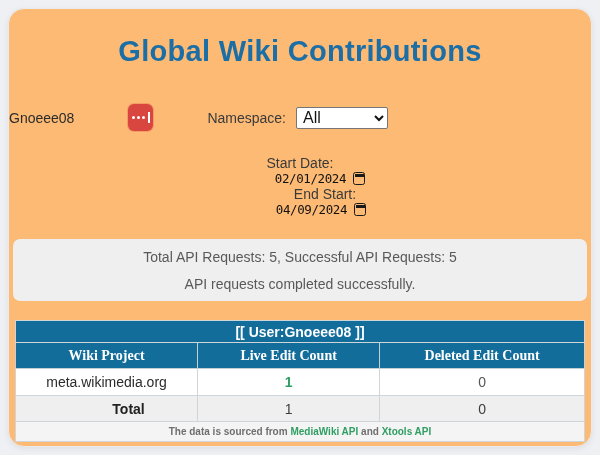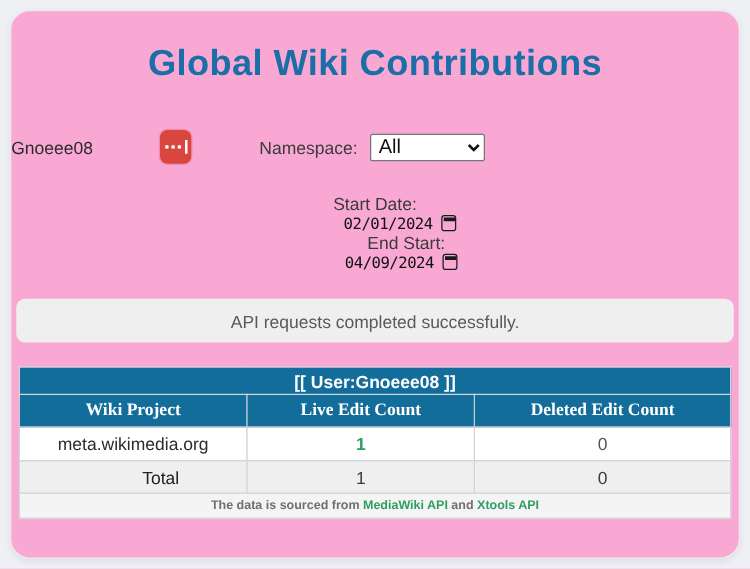--- a/index.html
+++ b/index.html
@@ -7,21 +7,21 @@
   body {
     width:600px; height:455px;
     background:#eef0f3;
     font-family:"Liberation Sans", sans-serif;
     position:relative;
     overflow:hidden;
   }
   .card {
     position:absolute; left:8px; top:8px;
     width:584px; height:439px;
-    background:#f9a8d4;
+    background:#fdba74;
     border:1px solid #e9ebee;
     border-radius:16px;
     box-shadow:0 2px 6px rgba(0,0,0,0.07);
   }
   .page-title {
     margin:26px 0 0;
     text-align:center;
     color:#1b6ea6;
     font-size:29px;
     font-weight:bold;
@@ -138,21 +138,21 @@
     height:26px;
     border-color:#c3ced5;
     font-family:Liberation Serif, serif;
   }
   .col-project { width:32%; }
   .col-live { width:32%; }
   .col-deleted { width:36%; }
   .data-row td { padding:4px; height:27px; color:#2b2b2b; background:#fff; }
   .data-row td.num { color:#555; }
   .total-row td { padding:4px; height:26px; background:#efefef; color:#3d3d3d; }
-  .total-row .total-label { font-weight:normal; color:#222;padding-left:48px; }
+  .total-row .total-label { font-weight:bold; color:#222;padding-left:48px; }
   .green-link {
     color:#2f9e63;
     font-weight:bold;
     text-decoration:none;
     cursor:pointer;
   }
   .tbl-footer td {
     background:#f4f4f4;
     color:#6f6f6f;
     font-weight:bold;
@@ -190,20 +190,21 @@
     </span>
     <span class="date-label gap-mid">End Start:</span>
     <span class="date-group" style="margin-left:42px;">
       <span class="date-value">04/09/2024</span>
       <span class="cal-icon"></span>
     </span>
   </div>
 
 
   <div class="status-box">
+    <p>Total API Requests: 5, Successful API Requests: 5</p>
     <p>API requests completed successfully.</p>
   </div>
 
   <table class="result-table">
     <thead>
       <tr class="tbl-title">
         <th colspan="3">[[ User:Gnoeee08 ]]</th>
       </tr>
       <tr class="tbl-cols">
         <th class="col-project">Wiki Project</th>

